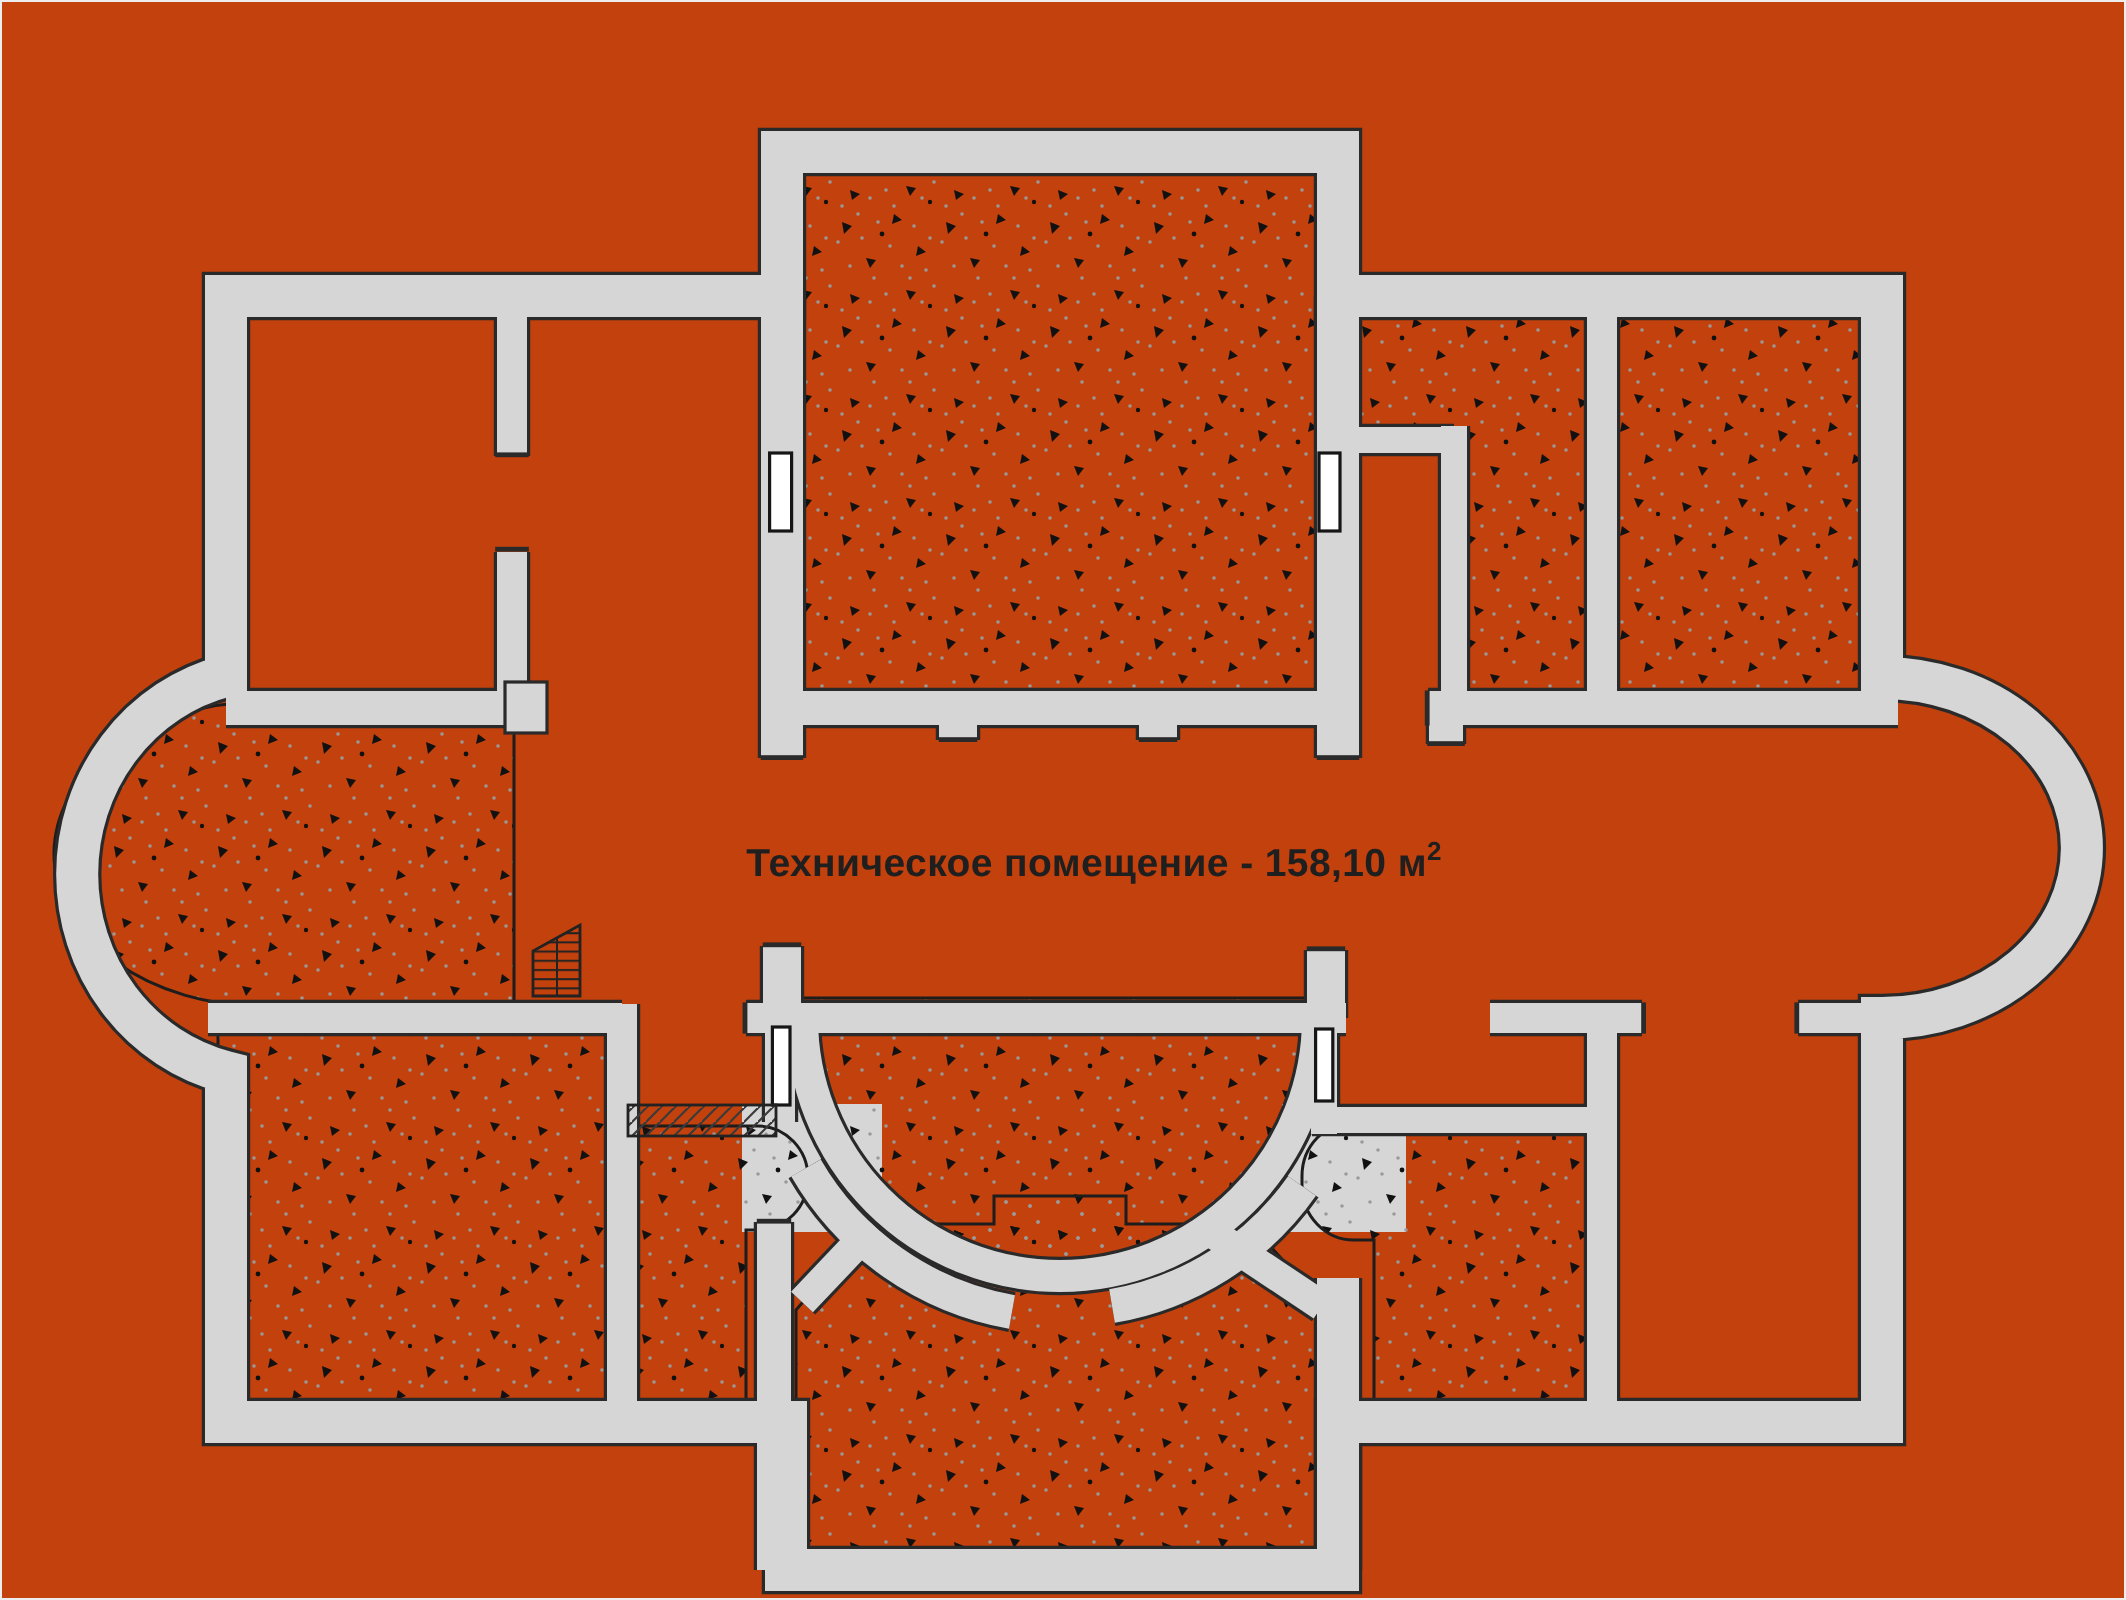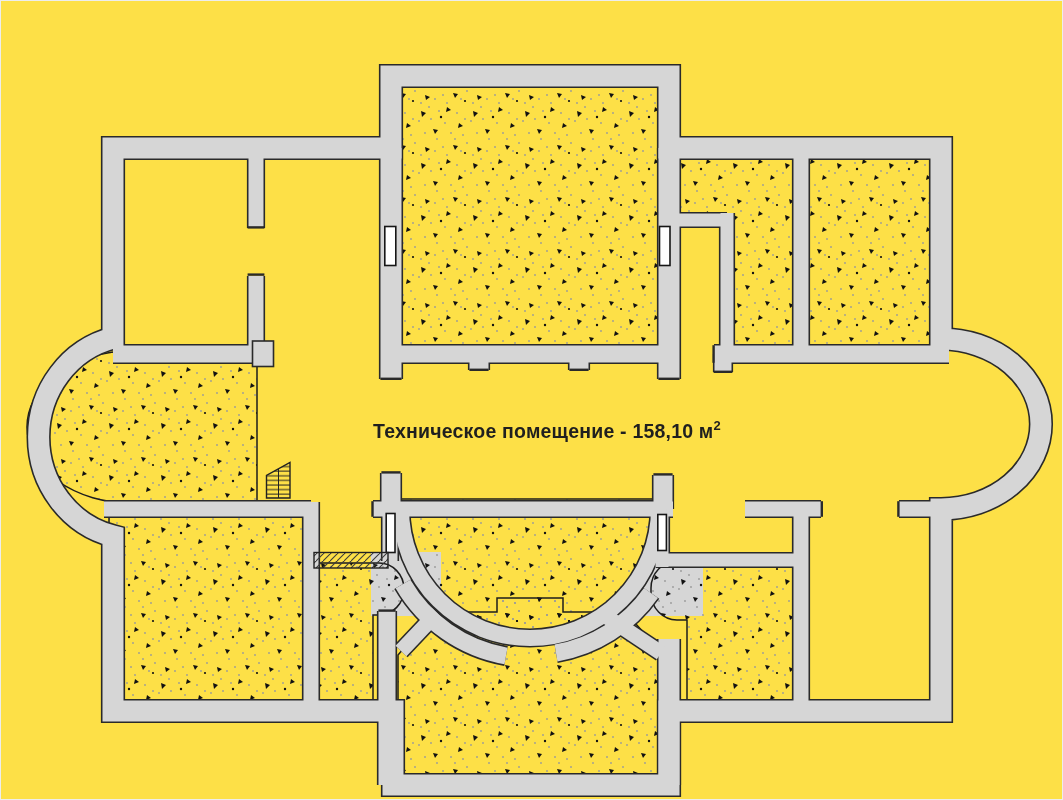--- a/index.html
+++ b/index.html
@@ -1,19 +1,19 @@
 <!DOCTYPE html>
 <html><head>
 <meta charset="utf-8">
 <style>
   html,body{margin:0;padding:0;background:#ffffff;}
   #frame{
     position:relative;
     width:1063px;height:800px;
-    background:#fde047;
+    background:#c2410c;
     border:1px solid #ededed;
     box-sizing:border-box;
     font-family:"Liberation Sans", sans-serif;
     overflow:hidden;
   }
   svg{position:absolute;left:0;top:0;}
   .room{fill:url(#speckle);stroke:#1d1d1d;stroke-width:1.5;}
   .pocket{fill:#d6d6d6;stroke:none;}
   .slot{fill:#ffffff;stroke:#161616;stroke-width:1.6;}
   .cap{fill:#2a2a2a;stroke:none;}

